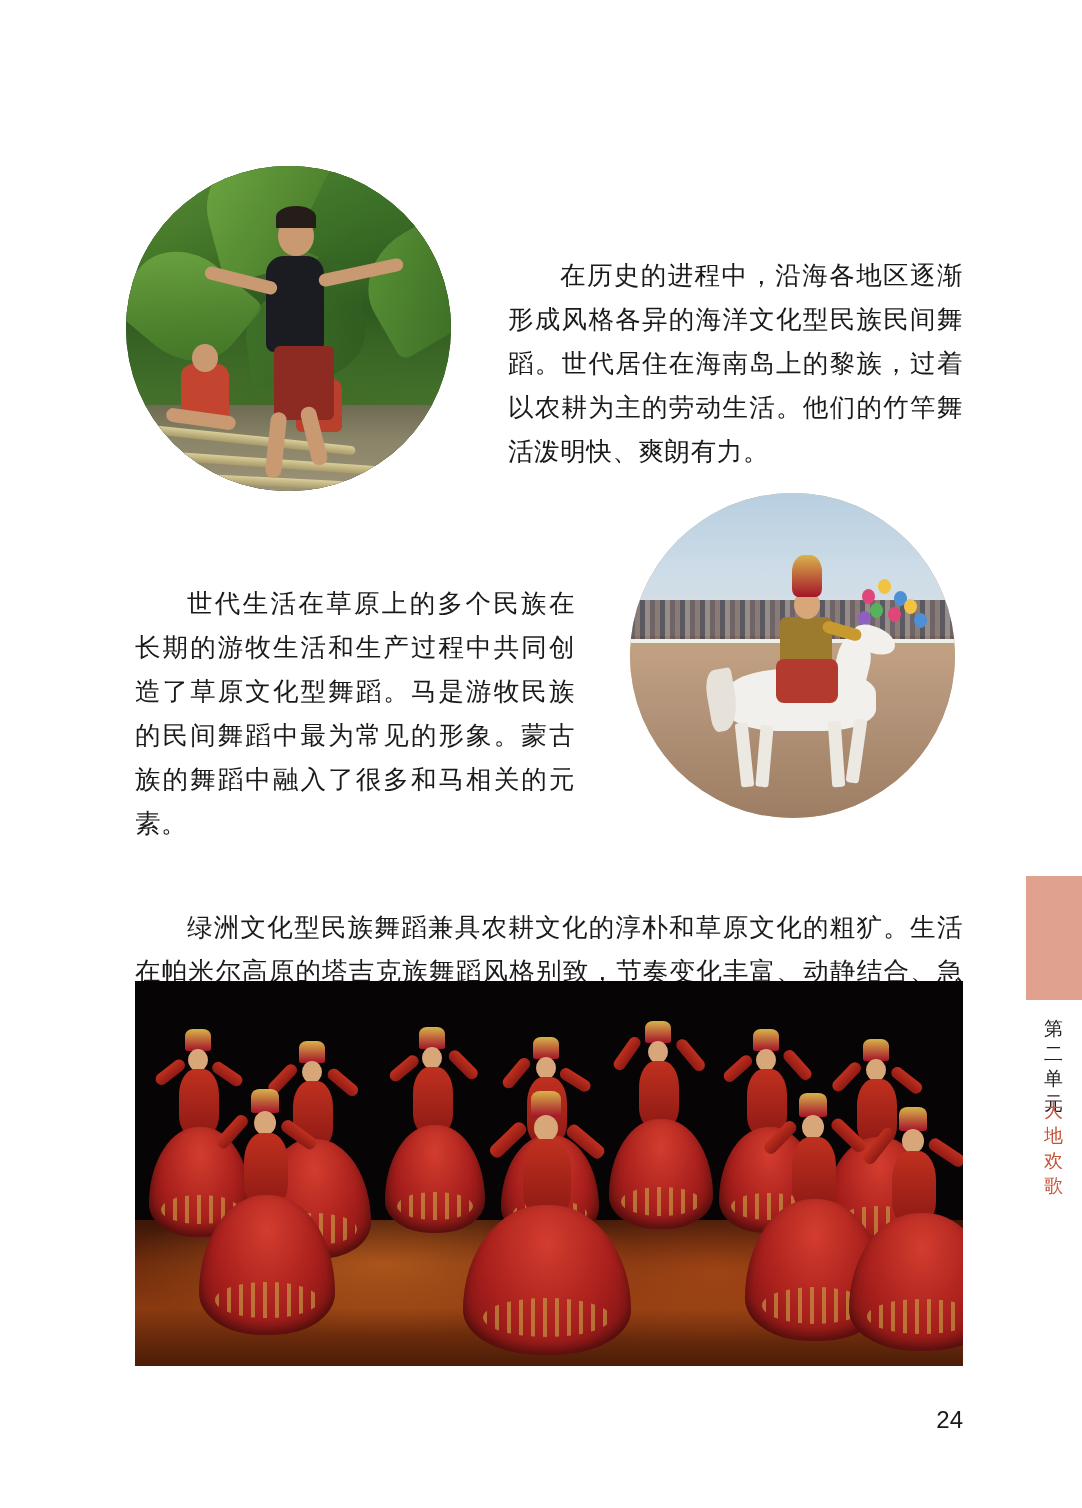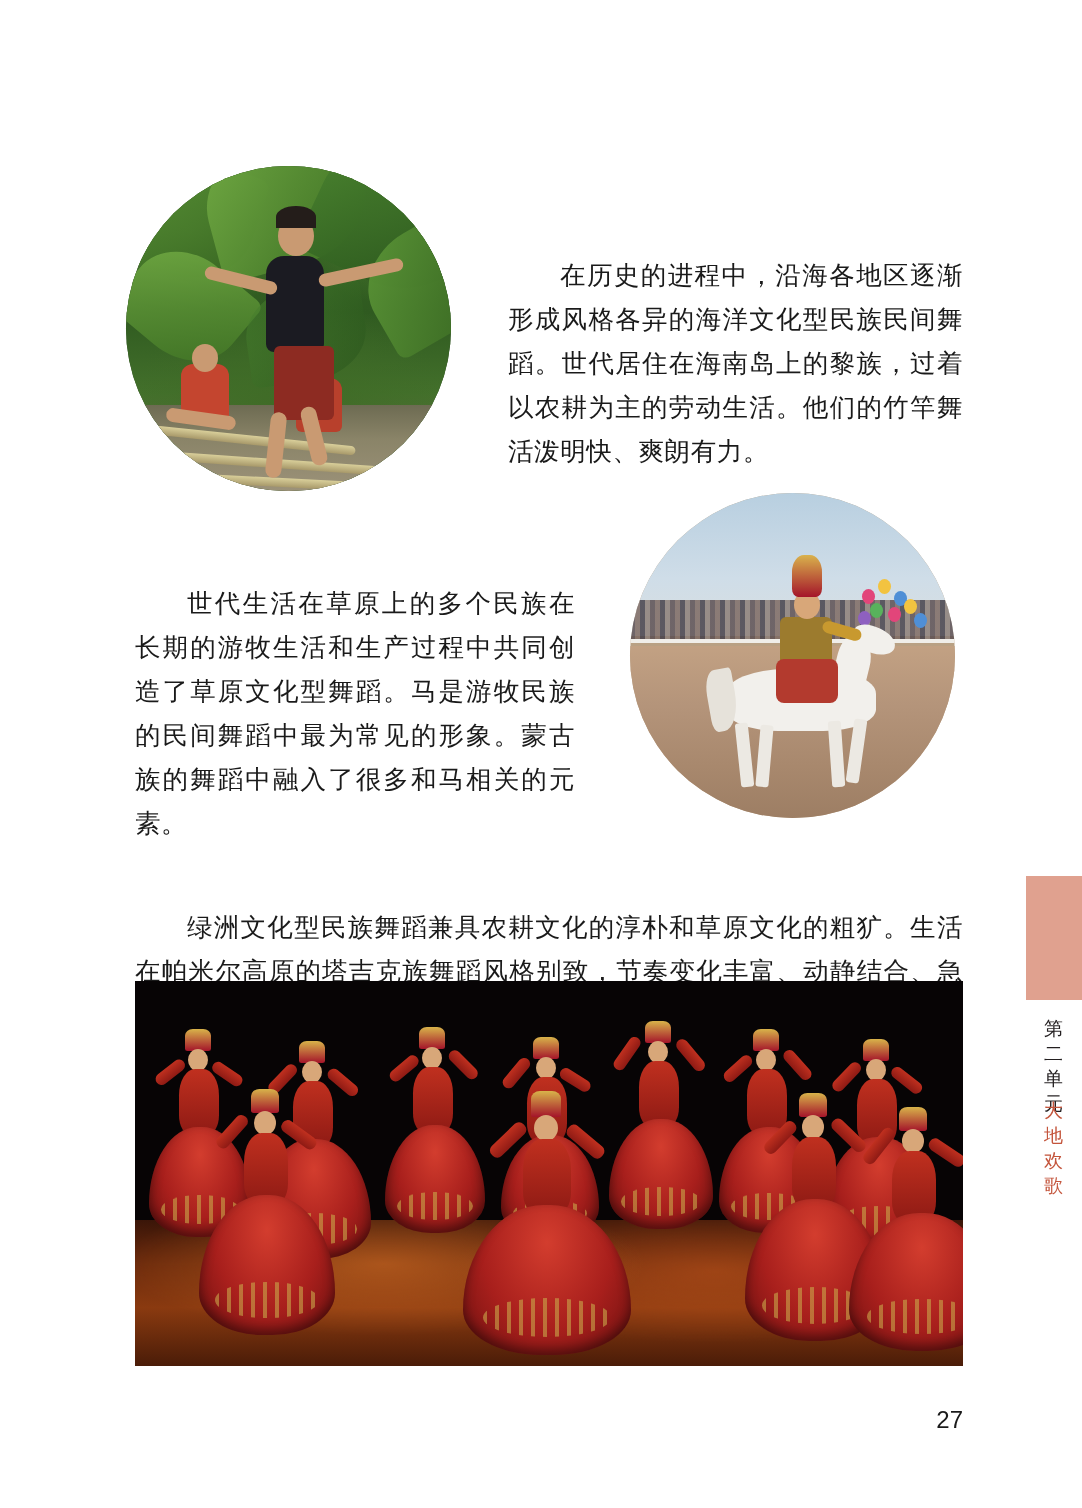--- a/index.html
+++ b/index.html
@@ -442,15 +442,15 @@
     <span class="ch">元</span>
   </div>
 
   <div id="unit-title">
     <span class="ch">大</span>
     <span class="ch">地</span>
     <span class="ch">欢</span>
     <span class="ch">歌</span>
   </div>
 
-  <div id="page-number">27</div>
+  <div id="page-number">24</div>
 
 </div>
 
 </body></html>

